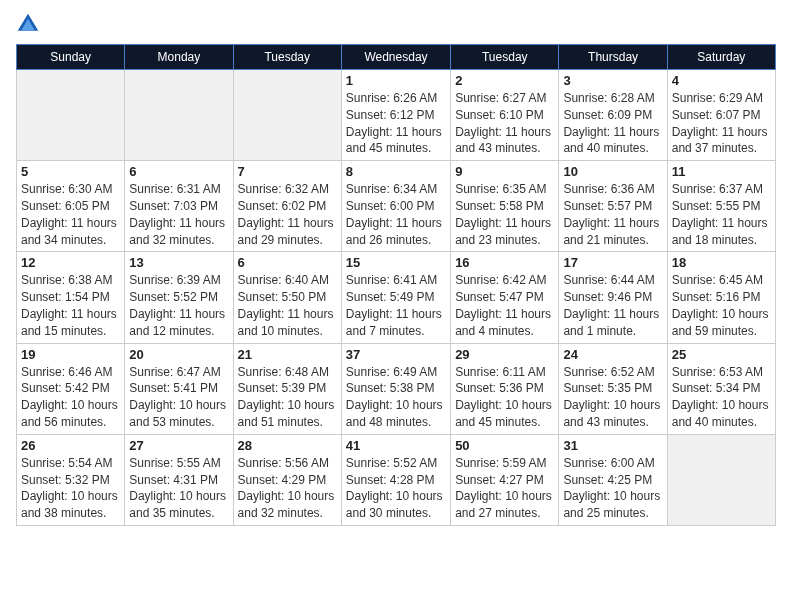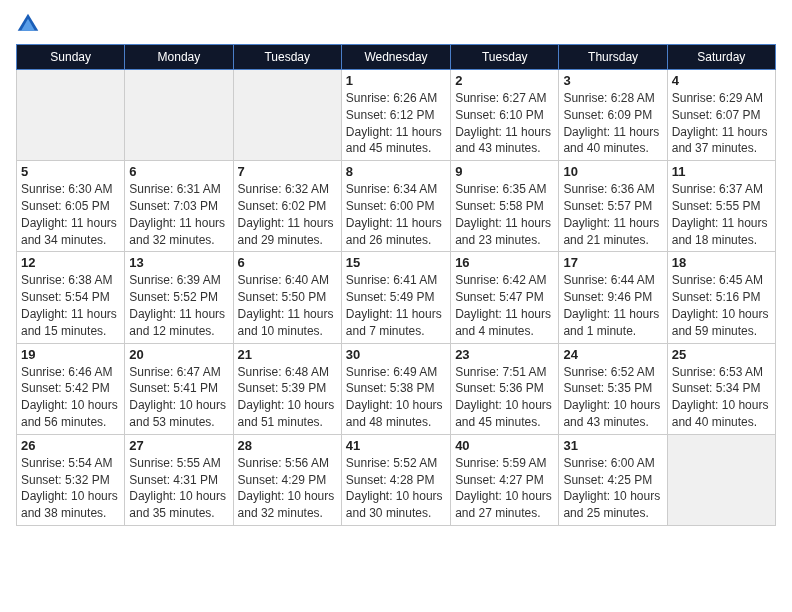--- a/index.html
+++ b/index.html
@@ -202,21 +202,21 @@
             <div class="day-info">Sunrise: 6:37 AM
 Sunset: 5:55 PM
 Daylight: 11 hours
 and 18 minutes.</div>
           </td>
         </tr>
         <tr>
           <td>
             <span class="day-num">12</span>
             <div class="day-info">Sunrise: 6:38 AM
-Sunset: 5:54 PM
+Sunset: 1:54 PM
 Daylight: 11 hours
 and 15 minutes.</div>
           </td>
           <td>
             <span class="day-num">13</span>
             <div class="day-info">Sunrise: 6:39 AM
 Sunset: 5:52 PM
 Daylight: 11 hours
 and 12 minutes.</div>
           </td>
@@ -272,29 +272,29 @@
 and 53 minutes.</div>
           </td>
           <td>
             <span class="day-num">21</span>
             <div class="day-info">Sunrise: 6:48 AM
 Sunset: 5:39 PM
 Daylight: 10 hours
 and 51 minutes.</div>
           </td>
           <td>
-            <span class="day-num">30</span>
+            <span class="day-num">37</span>
             <div class="day-info">Sunrise: 6:49 AM
 Sunset: 5:38 PM
 Daylight: 10 hours
 and 48 minutes.</div>
           </td>
           <td>
-            <span class="day-num">23</span>
-            <div class="day-info">Sunrise: 7:51 AM
+            <span class="day-num">29</span>
+            <div class="day-info">Sunrise: 6:11 AM
 Sunset: 5:36 PM
 Daylight: 10 hours
 and 45 minutes.</div>
           </td>
           <td>
             <span class="day-num">24</span>
             <div class="day-info">Sunrise: 6:52 AM
 Sunset: 5:35 PM
 Daylight: 10 hours
 and 43 minutes.</div>
@@ -330,21 +330,21 @@
 and 32 minutes.</div>
           </td>
           <td>
             <span class="day-num">41</span>
             <div class="day-info">Sunrise: 5:52 AM
 Sunset: 4:28 PM
 Daylight: 10 hours
 and 30 minutes.</div>
           </td>
           <td>
-            <span class="day-num">40</span>
+            <span class="day-num">50</span>
             <div class="day-info">Sunrise: 5:59 AM
 Sunset: 4:27 PM
 Daylight: 10 hours
 and 27 minutes.</div>
           </td>
           <td>
             <span class="day-num">31</span>
             <div class="day-info">Sunrise: 6:00 AM
 Sunset: 4:25 PM
 Daylight: 10 hours

